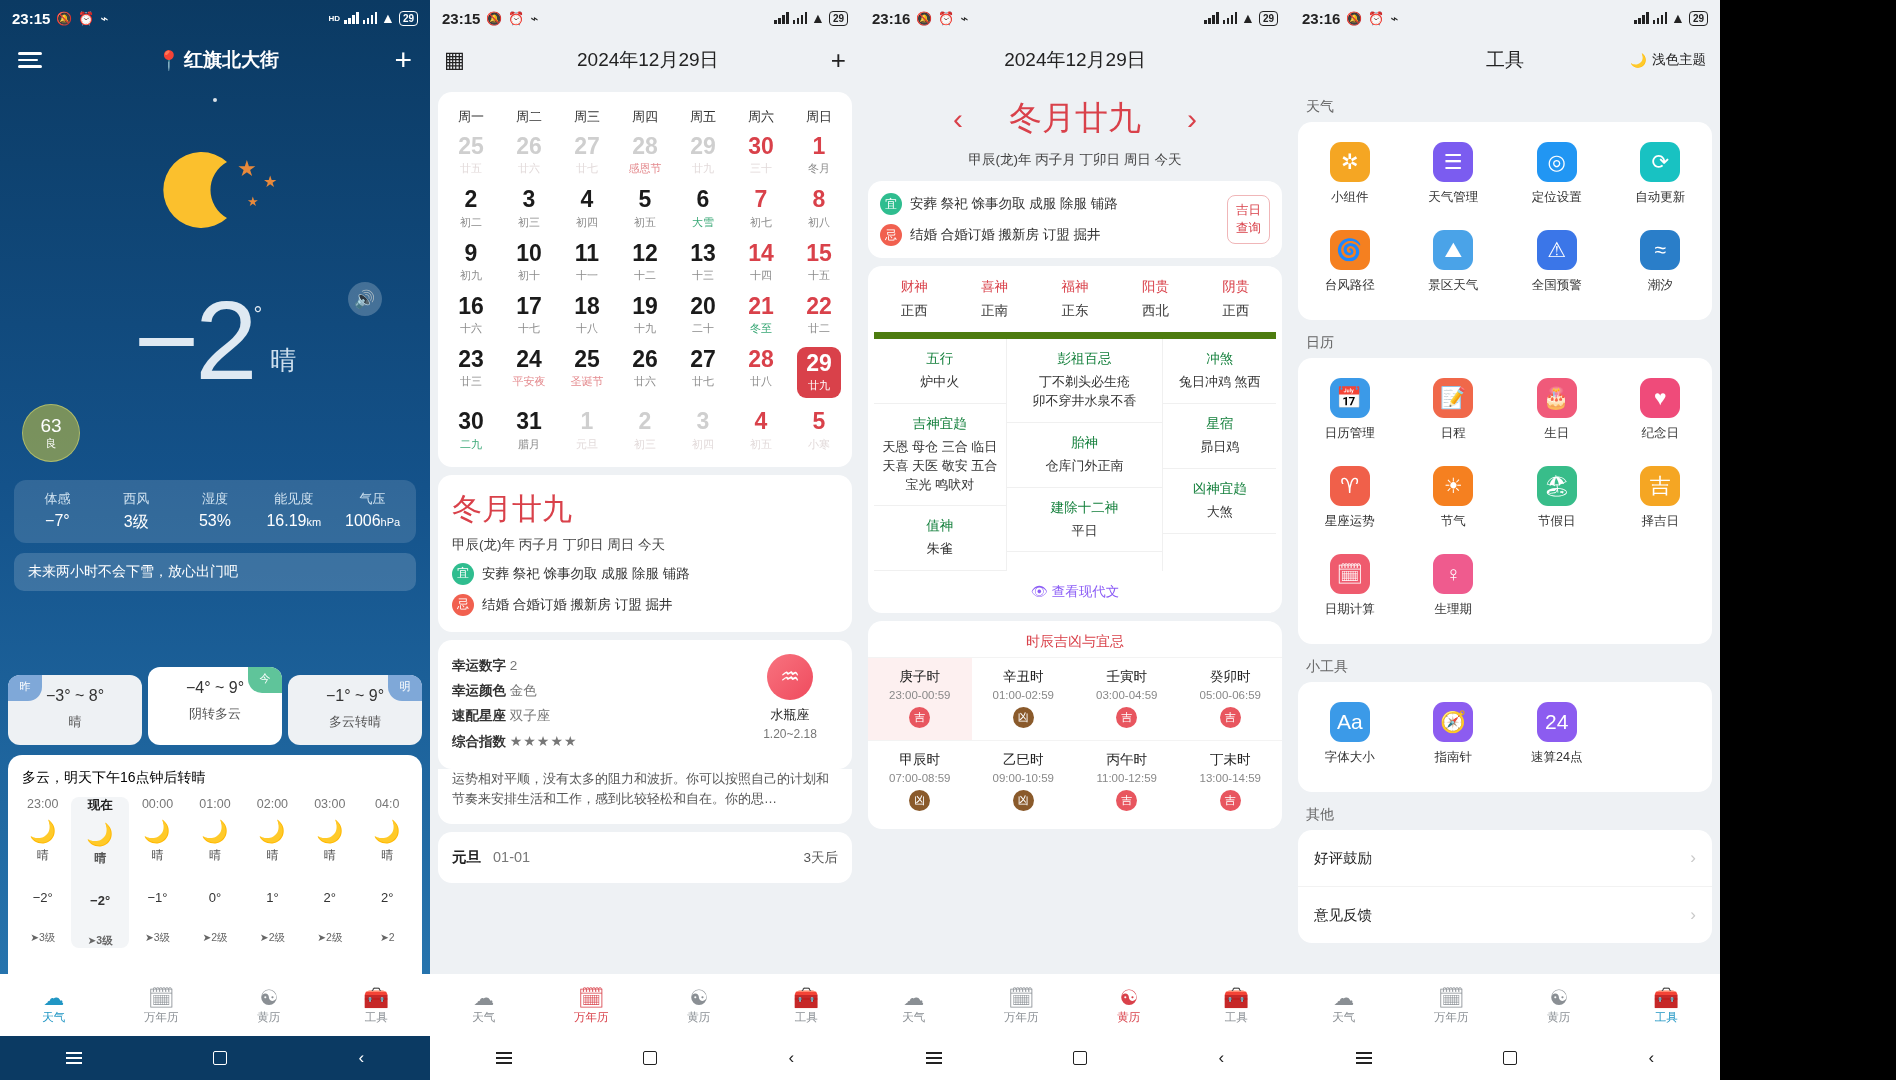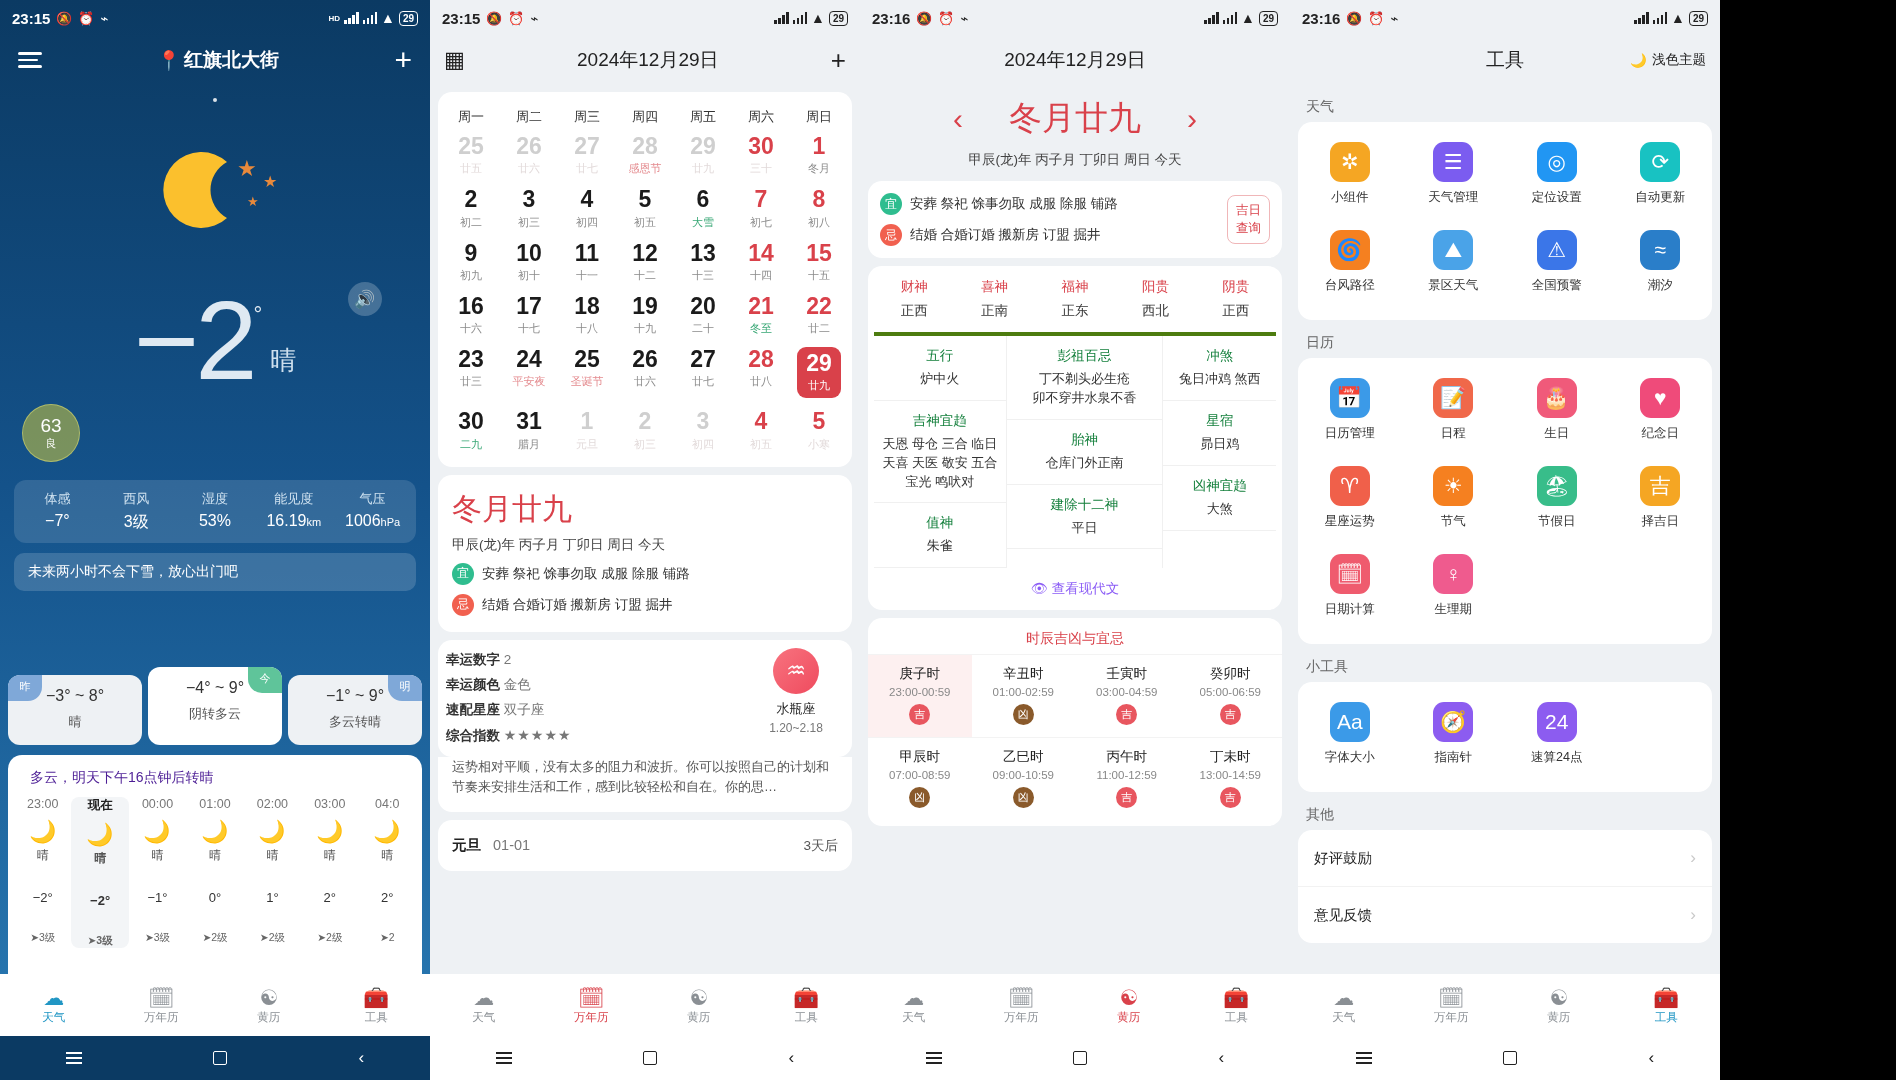--- a/index.html
+++ b/index.html
@@ -67,21 +67,21 @@
   .daycards { display:flex; gap:6px; margin:76px 8px 0; align-items:flex-end; }
   .daycard { flex:1; background:#eef1f4; border-radius:12px; padding:12px 4px 14px; text-align:center;
              position:relative; color:#333; }
   .daycard.today { background:#fff; padding-bottom:22px; }
   .dc-badge { position:absolute; top:0; left:0; width:34px; height:26px;
               border-radius:12px 0 14px 0; color:#fff; font-size:11px; line-height:22px; }
   .dc-badge.r { left:auto; right:0; border-radius:0 12px 0 14px; }
   .dc-t { font-size:16px; font-weight:500; }
   .dc-d { font-size:13px; margin-top:8px; color:#555; }
   .hourly { background:#fff; border-radius:14px 14px 0 0; margin:10px 8px 0; padding:14px 0 0; color:#333; height:290px; overflow:hidden; }
-  .hourly .hsum { font-size:14px; color:#4c1d95; padding:0 22px 10px; }
+  .hourly .hsum { font-size:14px; color:#000000; padding:0 14px 10px; }
   .hstrip { display:flex; padding:0 6px; }
   .hcol { flex:1; text-align:center; font-size:12.5px; }
   .hcol.now { background:#f3f5f7; border-radius:8px; font-weight:bold; }
   .hcol .ht { color:#777; }
   .hcol.now .ht { color:#222; }
   .hcol .hi { font-size:22px; margin:8px 0 2px; }
   .hcol .hd { font-size:12px; color:#555; }
   .hcol .hv { font-size:13px; margin-top:26px; }
   .hcol .hw { font-size:10.5px; color:#666; margin-top:26px; }
 
@@ -142,21 +142,21 @@
   
   .almanac-head { text-align:center; padding:12px 0 4px; }
   .al-nav { display:flex; align-items:center; justify-content:center; gap:46px; }
   .al-arrow { color:#d9414a; font-size:30px; font-weight:300; }
   .al-title { font-family:"Liberation Serif","DejaVu Serif",serif; font-size:33px; color:#d9414a; }
   .al-sub { font-size:13.5px; color:#444; margin-top:10px; }
   .yj-card { display:flex; align-items:center; padding:12px 12px; }
   .yj-left { flex:1; }
   .jr-btn { border:1px solid #f0b6b8; border-radius:8px; color:#d9414a;
             font-size:12.5px; padding:6px 8px; text-align:center; line-height:1.4; flex:none; }
-  .grid-deity { display:flex; border-bottom:4px solid #4d7c0f; padding:12px 0; }
+  .grid-deity { display:flex; border-bottom:7px solid #4d7c0f; padding:12px 0; }
   .deity { flex:1; text-align:center; }
   .deity .dk { color:#d9414a; font-size:13.5px; }
   .deity .dv { font-size:13.5px; color:#333; margin-top:6px; }
   .tbl { display:flex; }
   .tbl-col { border-right:1px solid #f0f0f0; }
   .tcell { padding:11px 6px; text-align:center; border-bottom:1px solid #f0f0f0; }
   .tcell .tk { color:#15803d; font-size:13.5px; }
   .tcell .tv { font-size:13px; color:#333; margin-top:5px; line-height:1.45; }
   .viewmodern { text-align:center; color:#8b5cf6; font-size:13.5px; padding:12px 0; }
   .hours-title { text-align:center; color:#d9414a; font-size:14px; padding:12px 0 6px; }
@@ -699,21 +699,21 @@
       <div class="yj-row">
         <span class="yj-badge yi">宜</span>
         <span>安葬 祭祀 馀事勿取 成服 除服 铺路</span>
       </div>
       <div class="yj-row">
         <span class="yj-badge ji">忌</span>
         <span>结婚 合婚订婚 搬新房 订盟 掘井</span>
       </div>
     </div>
 
-    <div class="card" style="padding:8px;display:flex;gap:2px">
+    <div class="card" style="padding:14px;display:flex;gap:2px">
       <div class="lucky" style="flex:1">
         <div><b>幸运数字</b>
              <span>2</span></div>
         <div><b>幸运颜色</b>
              <span>金色</span></div>
         <div><b>速配星座</b>
              <span>双子座</span></div>
         <div><b>综合指数</b>
              <span class="stars">★★★★★</span></div>
       </div>

